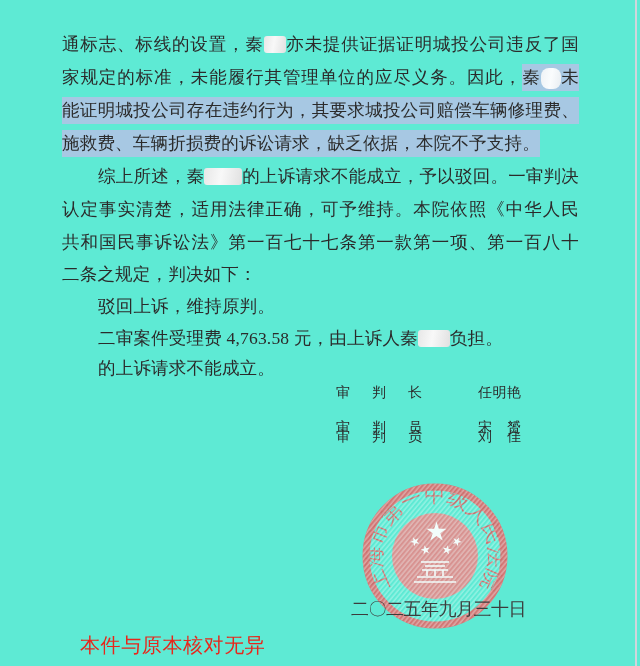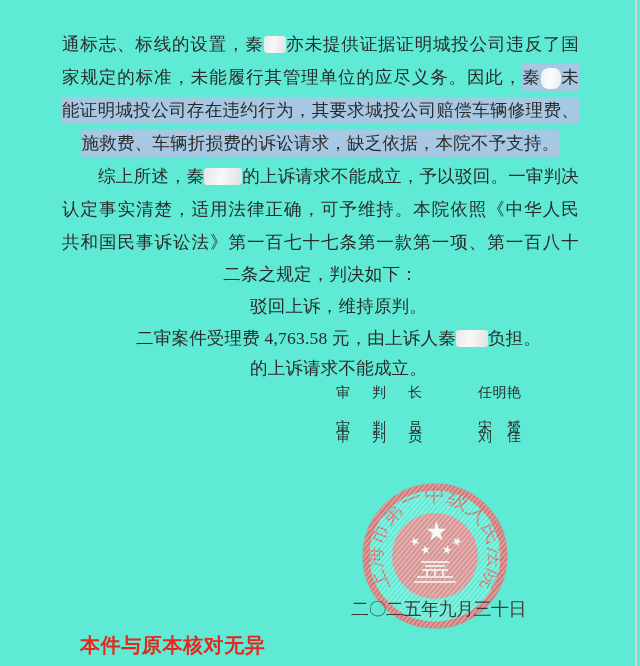--- a/index.html
+++ b/index.html
@@ -9,21 +9,20 @@
     overflow:hidden;
   }
   .page{position:absolute;left:0;top:0;width:640px;height:666px;background:#5eead4;overflow:hidden;padding-left:8px;}
   .page-edge{position:absolute;left:635px;top:0;width:2px;height:666px;background:#cfd6db;}
 
   
   .bline{
     position:absolute;left:62px;width:517px;
     font-size:17.5px;line-height:26px;color:#2b2b2b;
     letter-spacing:0.2px;
-    text-align:center;
   }
   .jfy{text-align:justify;text-align-last:justify;text-justify:inter-character;}
   .ind{text-indent:36px;}
   .hl{background:#a7c8e3;padding:3px 0 4px;}
 
   
   .redact{
     display:inline-block;height:17px;border-radius:3px;vertical-align:-3px;
     background:linear-gradient(100deg,#e7e7e7,#f8f8f8 45%,#e0e0e0);
     filter:blur(0.6px);
@@ -44,21 +43,21 @@
   
   .doc-date{
     position:absolute;left:351px;top:597px;width:190px;
     font-size:18px;letter-spacing:-0.5px;color:#3c3c3c;z-index:5;white-space:nowrap;
   }
 
   
   .verify-note{
     position:absolute;left:80px;top:632px;
     font-family:"Liberation Sans","DejaVu Sans",sans-serif;
-    font-size:20px;font-weight:bold;color:#e8261b;letter-spacing:0.6px;white-space:nowrap;
+    font-size:20px;font-weight:normal;color:#e8261b;letter-spacing:0.6px;white-space:nowrap;
   }
 </style>
 </head>
 <body>
 
 <div class="page">
 
   <div class="bline jfy" style="top:31px"><span>通标志、标线的设置，秦</span><span class="redact w22"></span><span>亦未提供证据证明城投公司违反了国</span></div>
 
   <div class="bline jfy" style="top:97px"><span class="hl">能证明城投公司存在违约行为，其要求城投公司赔偿车辆修理费、</span></div>

